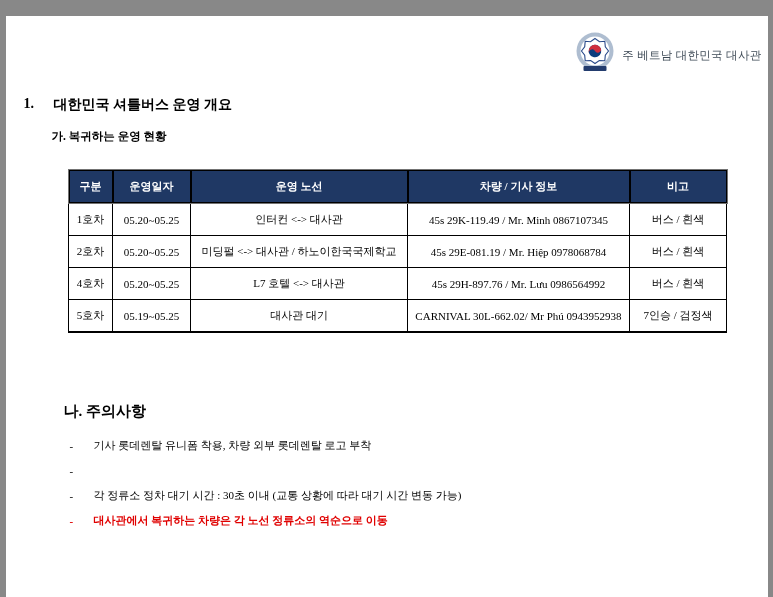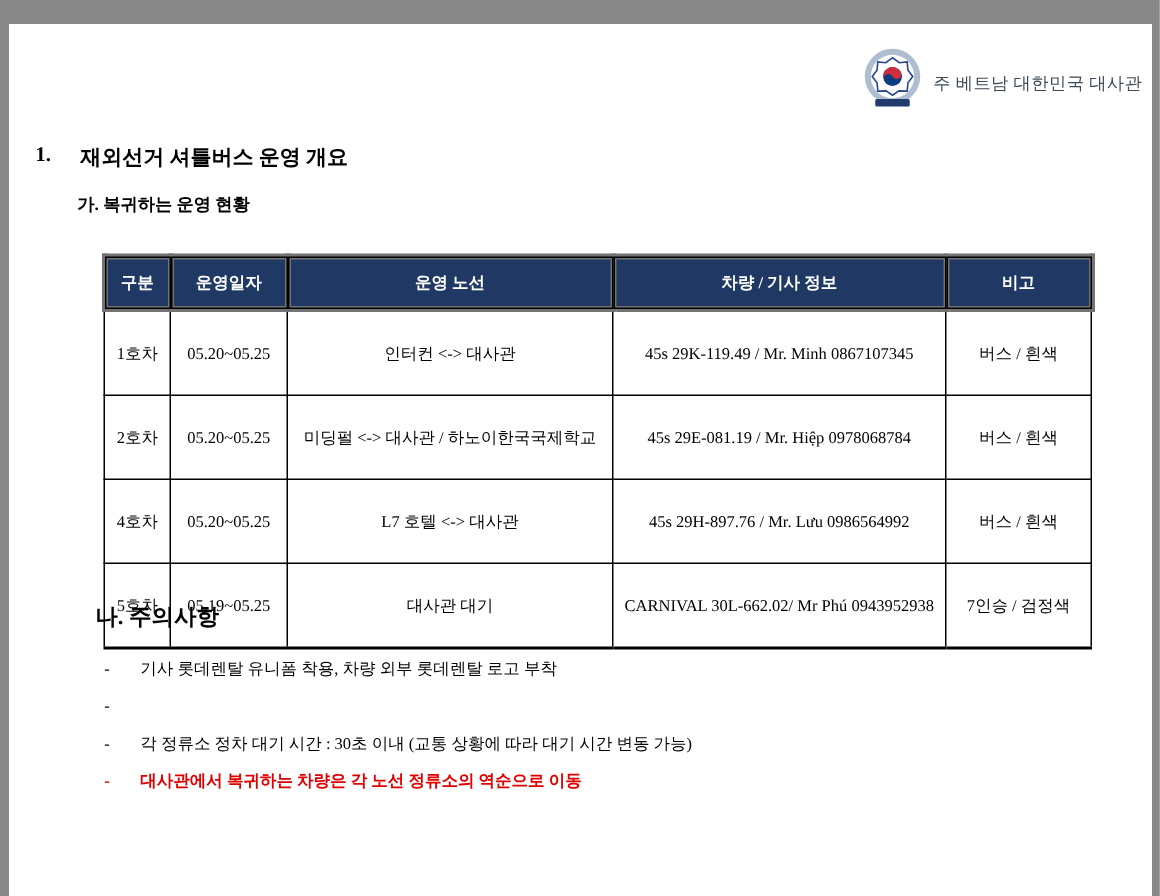--- a/index.html
+++ b/index.html
@@ -22,28 +22,28 @@
   
   .tbl-wrap { position:absolute; top:153px; left:62px; width:658px; }
   table.shuttle { border-collapse:collapse; table-layout:fixed; width:658px; font-size:11px; }
   table.shuttle col.c0 { width:44px; }
   table.shuttle col.c1 { width:78px; }
   table.shuttle col.c2 { width:217px; }
   table.shuttle col.c3 { width:222px; }
   table.shuttle col.c4 { width:97px; }
   table.shuttle th {
     background:#1f3864; color:#ffffff;
-    border:4px solid #737373; outline:1px solid #000; outline-offset:-1px;
+    border:2px solid #737373; outline:1px solid #000; outline-offset:-1px;
     height:29px; font-weight:bold; font-size:11px;
   }
   table.shuttle th + th { border-left:1px solid #8fa0bd; }
   table.shuttle td {
     border:1px solid #000;
     height:31px; text-align:center; vertical-align:middle;
-    padding:12px 2px; white-space:nowrap; overflow:hidden;
+    padding:0 2px; white-space:nowrap; overflow:hidden;
   }
   table.shuttle tr:last-child td { border-bottom:2px solid #000; }
   
   .sec-b { position:absolute; top:386px; left:58px; font-size:15px; font-weight:bold; }
   .bullets { position:absolute; top:417px; left:64px; width:640px; font-size:11px; }
   .bullet { display:flex; height:25px; align-items:center; }
   .bullet .dash { width:24px; flex:0 0 24px; }
   .bullet.em { color:#e00000; font-weight:bold; }
   .contact { position:absolute; top:532px; left:88px; font-size:11px; font-weight:bold; }
 </style>
@@ -63,21 +63,21 @@
           <path d="M13.7 19 A6.3 6.3 0 0 1 26.3 19 A3.15 3.15 0 0 1 20 19 A3.15 3.15 0 0 0 13.7 19 Z" fill="#cf2e3e"></path>
         </g>
         <rect x="8.5" y="34" width="23" height="5" rx="1" fill="#233c6e"></rect>
       </svg>
     </span>
     <span class="logo-text">주 베트남 대한민국 대사관</span>
   </div>
 
   <div class="doc-title">
     <span class="num">1.</span>
-    <span>재외선거 셔틀버스 운영 개요</span>
+    <span>대한민국 셔틀버스 운영 개요</span>
   </div>
 
   <div class="sec-a">가. 복귀하는 운영 현황</div>
 
   <div class="tbl-wrap">
     <table class="shuttle">
       <colgroup>
           <col class="c0">
           <col class="c1">
           <col class="c2">

